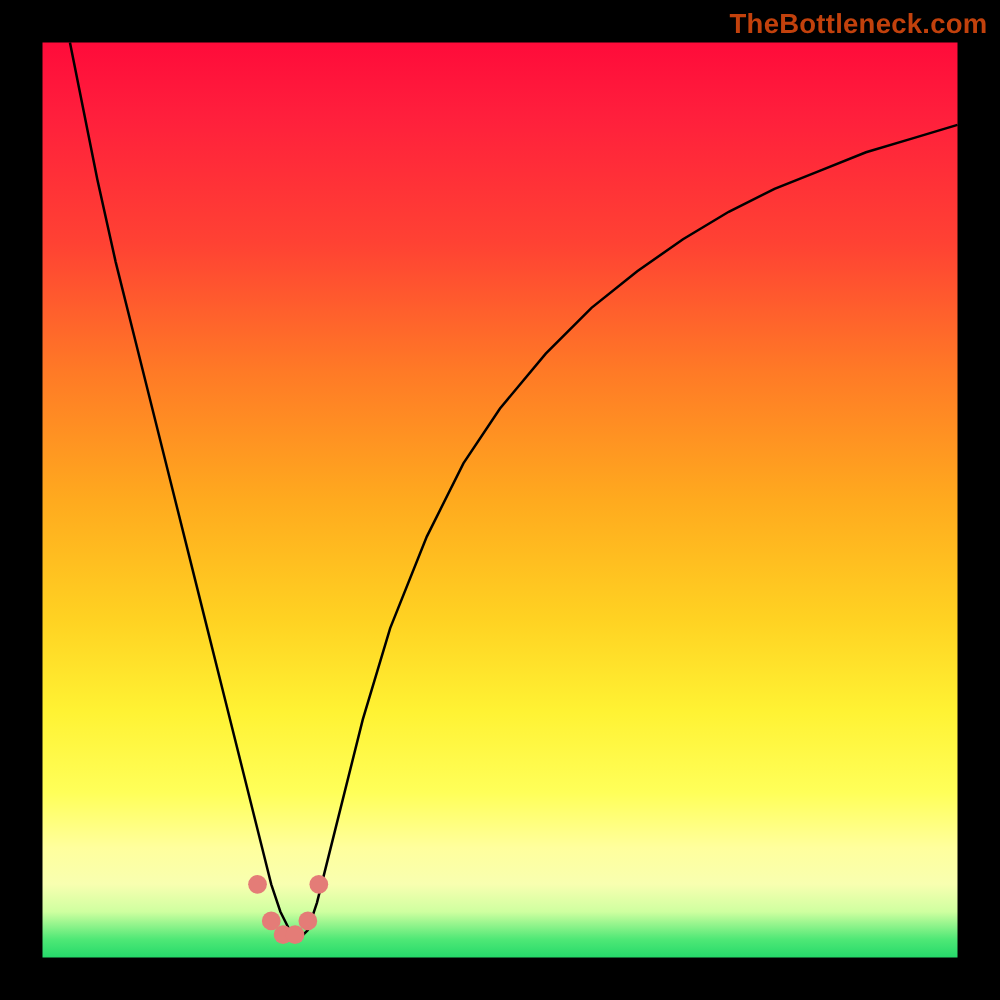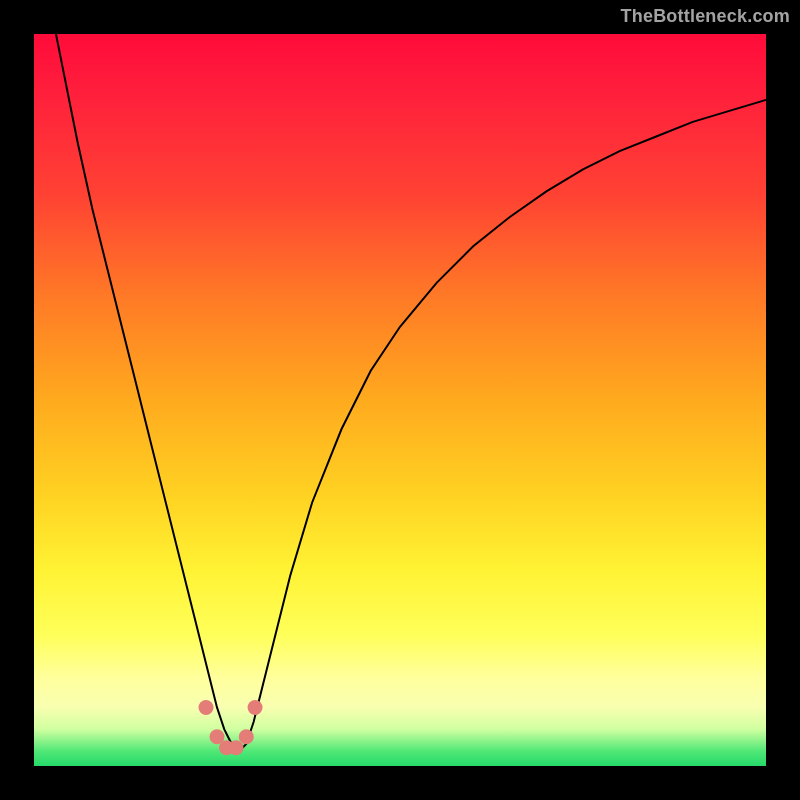--- a/index.html
+++ b/index.html
@@ -48,23 +48,23 @@
     top: 0;
     width: 732px;
     height: 732px;
     overflow: visible;
   }
   .watermark {
     position: absolute;
     top: 6px;
     right: 10px;
     font-family: Arial, Helvetica, sans-serif;
-    font-size: 18px;
+    font-size: 22px;
     font-weight: 600;
-    color: #a3a3a3;
+    color: #c2410c;
     letter-spacing: 0.2px;
     user-select: none;
   }
   .curve {
     fill: none;
     stroke: #000;
     stroke-width: 2;
   }
   .dot {
     fill: #e47c77;

